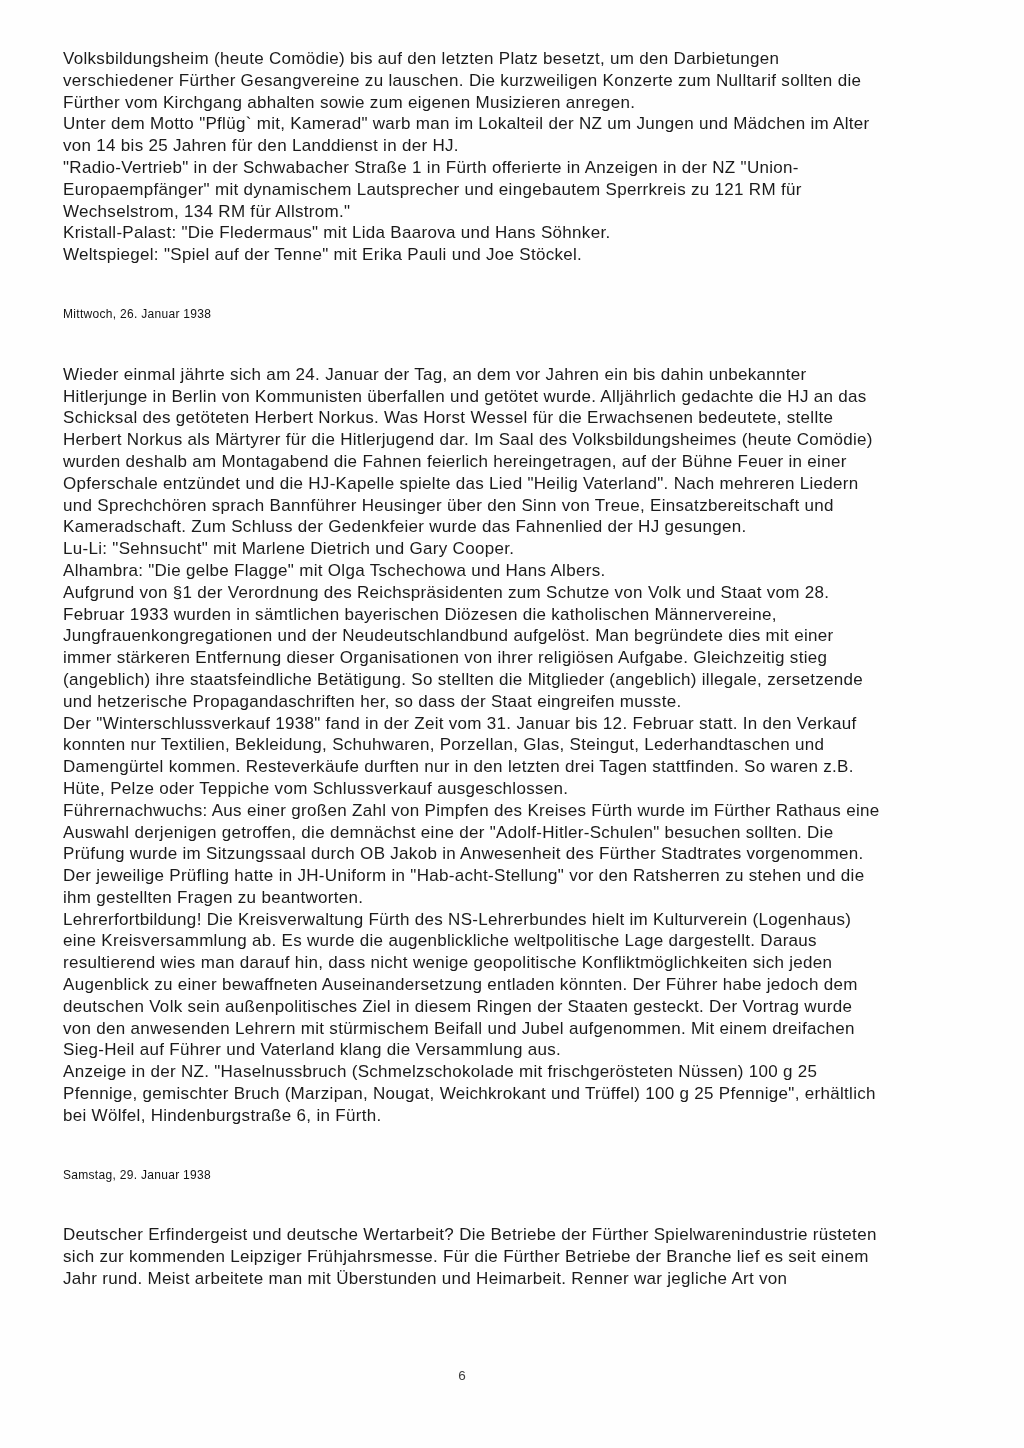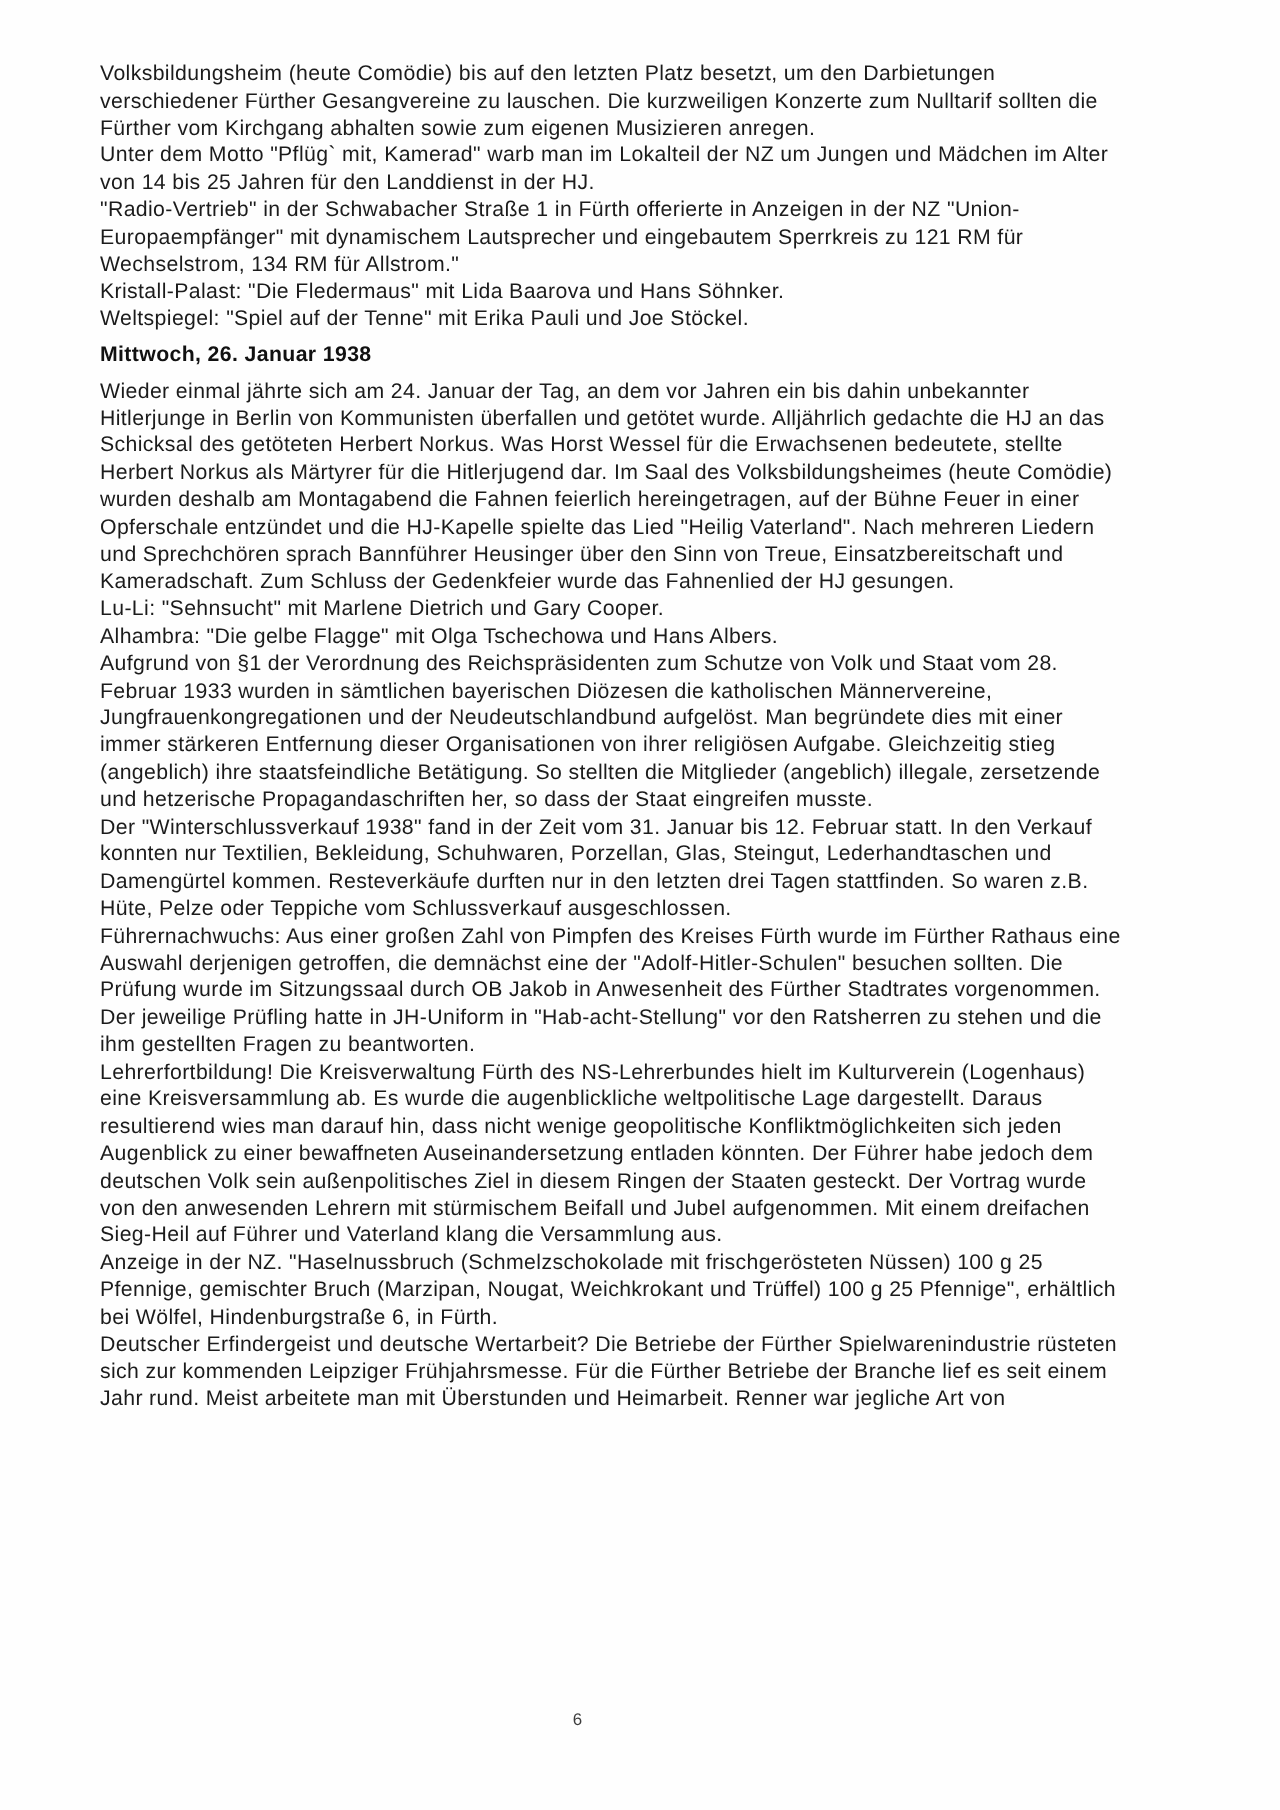--- a/index.html
+++ b/index.html
@@ -11,36 +11,36 @@
     position: relative;
     width: 1024px;
     height: 1448px;
     background: #fefefe;
     overflow: hidden;
     font-family: "Liberation Sans", "DejaVu Sans", sans-serif;
     color: #1b1b1b;
   }
   .content {
     position: absolute;
-    left: 80px;
+    left: 63px;
     top: 48px;
     width: 893px;
     font-size: 17px;
     line-height: 21.8px;
     letter-spacing: 0.3px;
   }
   .content p {
     margin: 0;
     white-space: pre-line;
   }
   .content h2 {
-    margin: 7px 0;
-    font-size: 17px;
+    margin: 38px 0;
+    font-size: 12px;
     line-height: 21.8px;
-    font-weight: bold;
+    font-weight: normal;
     letter-spacing: 0.3px;
     color: #111111;
   }
   .page-number {
     position: absolute;
     top: 1368px;
     left: 0;
     width: 924px;
     text-align: center;
     font-size: 13.5px;
@@ -97,20 +97,21 @@
 eine Kreisversammlung ab. Es wurde die augenblickliche weltpolitische Lage dargestellt. Daraus
 resultierend wies man darauf hin, dass nicht wenige geopolitische Konfliktmöglichkeiten sich jeden
 Augenblick zu einer bewaffneten Auseinandersetzung entladen könnten. Der Führer habe jedoch dem
 deutschen Volk sein außenpolitisches Ziel in diesem Ringen der Staaten gesteckt. Der Vortrag wurde
 von den anwesenden Lehrern mit stürmischem Beifall und Jubel aufgenommen. Mit einem dreifachen
 Sieg-Heil auf Führer und Vaterland klang die Versammlung aus.</p>
     <p>Anzeige in der NZ. "Haselnussbruch (Schmelzschokolade mit frischgerösteten Nüssen) 100 g 25
 Pfennige, gemischter Bruch (Marzipan, Nougat, Weichkrokant und Trüffel) 100 g 25 Pfennige", erhältlich
 bei Wölfel, Hindenburgstraße 6, in Fürth.</p>
 
+    <h2>Samstag, 29. Januar 1938</h2>
     <p>Deutscher Erfindergeist und deutsche Wertarbeit? Die Betriebe der Fürther Spielwarenindustrie rüsteten
 sich zur kommenden Leipziger Frühjahrsmesse. Für die Fürther Betriebe der Branche lief es seit einem
 Jahr rund. Meist arbeitete man mit Überstunden und Heimarbeit. Renner war jegliche Art von</p>
 
   </div>
 
   <div class="page-number">6</div>
 </div>
 
 </body></html>

